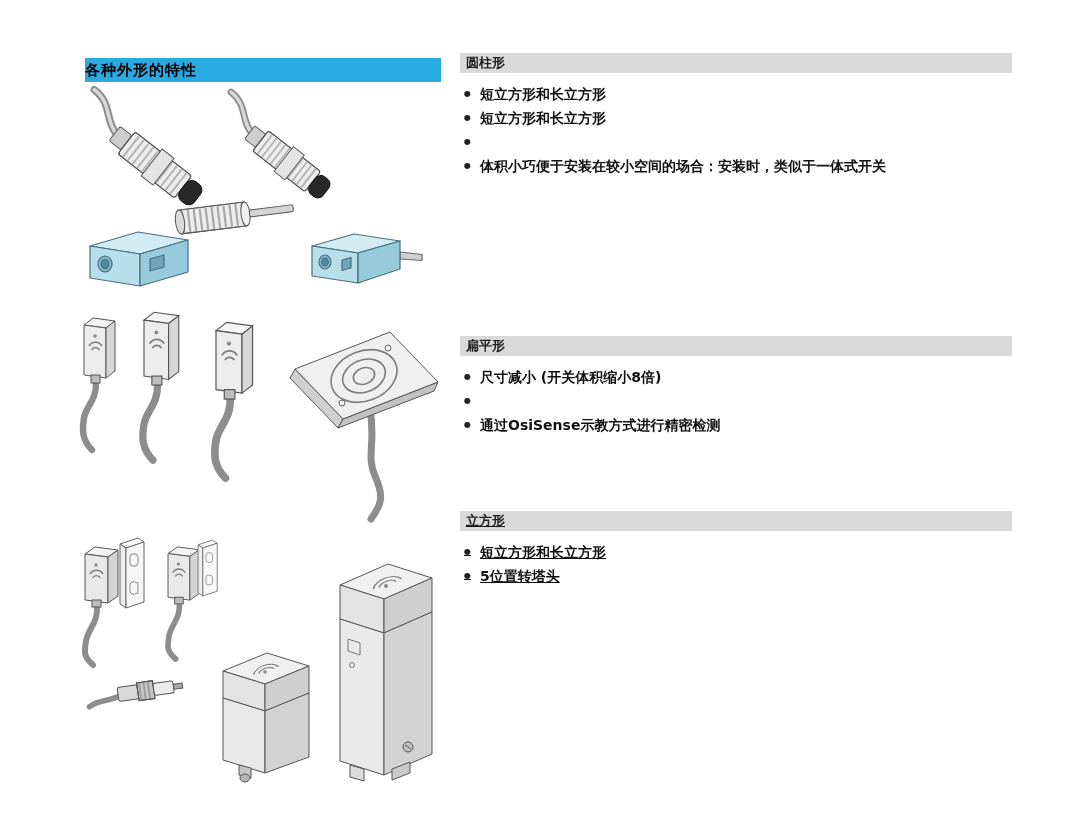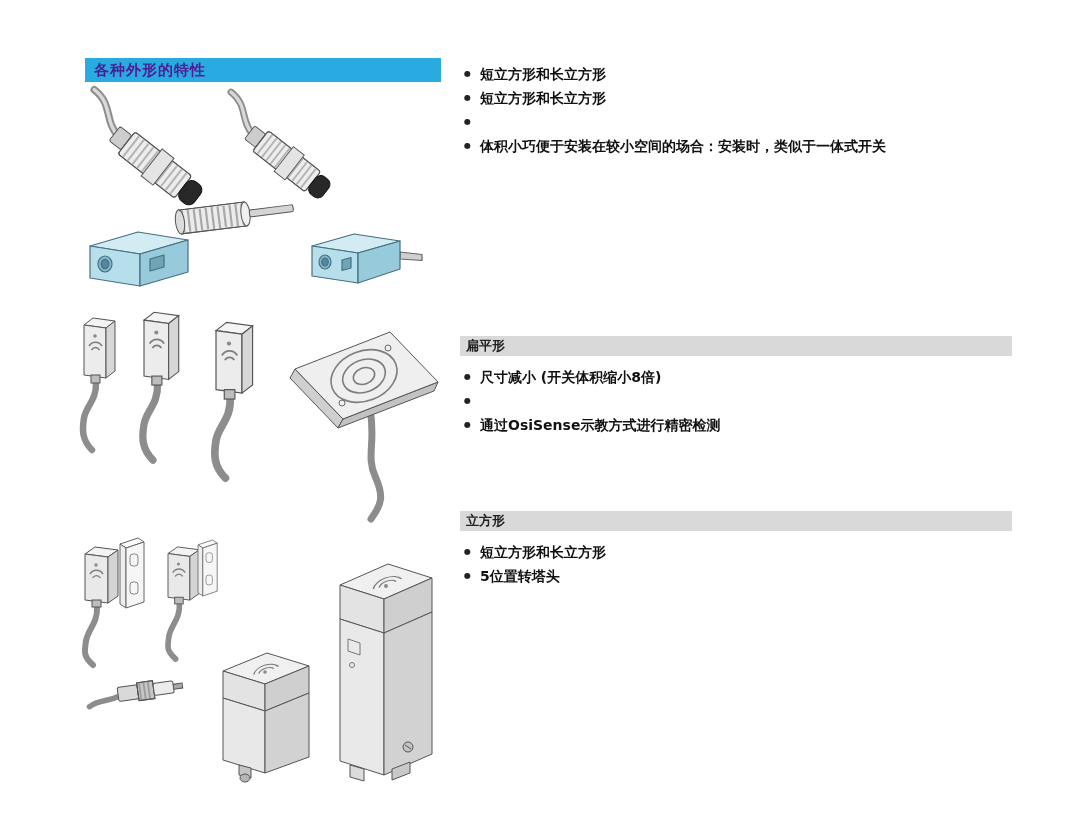--- a/index.html
+++ b/index.html
@@ -2,22 +2,22 @@
 <html><head>
 <meta charset="utf-8">
 <style>
   * { margin:0; padding:0; box-sizing:border-box; }
   html,body { background:#ffffff; }
   body { font-family:"DejaVu Sans", sans-serif; color:#111; }
   .page { position:relative; width:1080px; height:831px; background:#ffffff; overflow:hidden; }
 
   .banner {
     position:absolute; left:85px; top:58px; width:356px; height:24px;
-    background:#29abe2; color:#4c1d95; font-size:15px; font-weight:bold;
-    line-height:24px; padding-left:9px; letter-spacing:1px;
+    background:#29abe2; color:#000000; font-size:15px; font-weight:bold;
+    line-height:24px; letter-spacing:1px;
   }
 
   .illus { position:absolute; }
 
   .section { position:absolute; left:460px; width:552px; }
   .section-bar {
     background:#d9d9d9; height:20px; line-height:20px;
     font-size:13px; font-weight:bold; color:#222; padding-left:6px;
   }
   .bullets { list-style:none; margin-top:9px; }
@@ -180,20 +180,21 @@
       <polygon points="18,84 30,88 30,100 18,96" fill="none" stroke="#777"></polygon>
       <circle cx="22" cy="110" r="2.5" fill="none" stroke="#777"></circle>
       <circle cx="78" cy="192" r="5" fill="#c3c3c3" stroke="#555"></circle>
       <line x1="75" y1="190" x2="81" y2="194" stroke="#555"></line>
       <polygon points="20,210 34,214 34,226 20,222" fill="#dcdcdc" stroke="#555"></polygon>
       <polygon points="62,214 80,207 80,218 62,225" fill="#c9c9c9" stroke="#555"></polygon>
     </g>
   </svg>
 
   <section class="section" style="top:53px;">
+    <div class="section-bar">圆柱形</div>
     <ul class="bullets">
       <li>
           <span class="dot">●</span>
           <span>短立方形和长立方形</span>
         </li>
       <li>
           <span class="dot">●</span>
           <span>短立方形和长立方形</span>
         </li>
       <li>
@@ -216,21 +217,21 @@
       <li>
           <span class="dot">●</span>
         </li>
       <li>
           <span class="dot">●</span>
           <span>通过OsiSense示教方式进行精密检测</span>
         </li>
     </ul>
   </section>
 
-  <section class="section" style="top:511px;">
+  <section class="section" style="top:511px;text-decoration:underline;">
     <div class="section-bar">立方形</div>
     <ul class="bullets">
       <li>
           <span class="dot">●</span>
           <span>短立方形和长立方形</span>
         </li>
       <li>
           <span class="dot">●</span>
           <span>5位置转塔头</span>
         </li>

